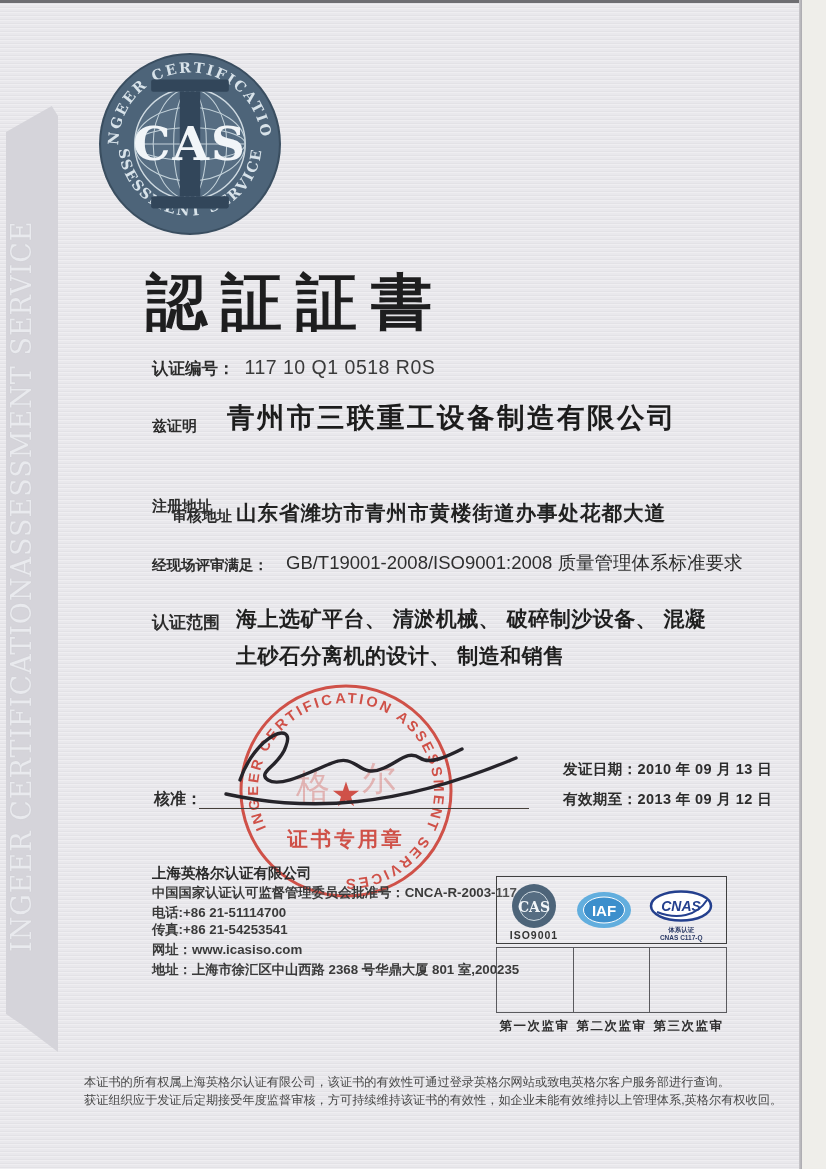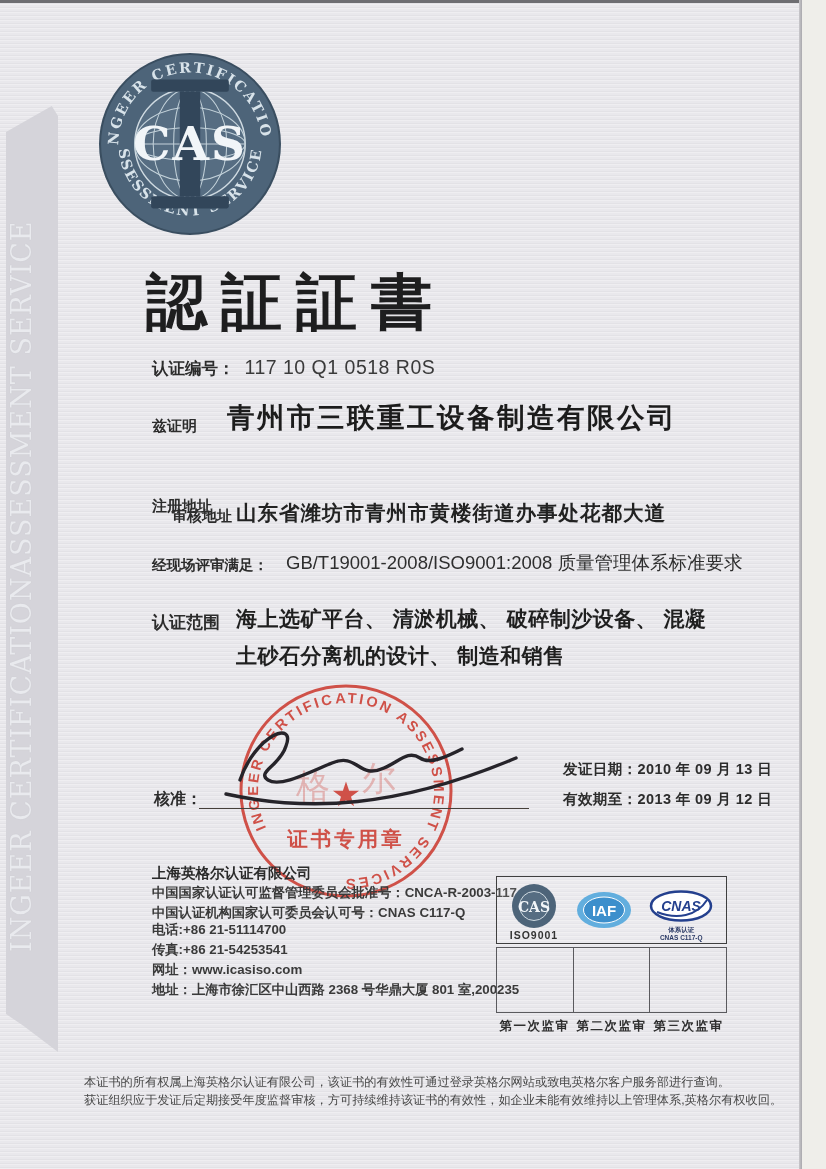--- a/index.html
+++ b/index.html
@@ -168,21 +168,20 @@
       <span>发证日期：</span><span>2010 年 09 月 13 日</span>
     </div>
     <div class="drow">
       <span>有效期至：</span><span>2013 年 09 月 12 日</span>
     </div>
   </div>
 
   <div class="row issuer-company">上海英格尔认证有限公司</div>
   <div class="issuer-lines">
     <div>中国国家认证认可监督管理委员会批准号：CNCA-R-2003-117</div>
-    <div>中国认证机构国家认可委员会认可号：CNAS C117-Q</div>
     <div>电话:+86 21-51114700</div>
     <div>传真:+86 21-54253541</div>
     <div>网址：www.icasiso.com</div>
     <div>地址：上海市徐汇区中山西路 2368 号华鼎大厦 801 室,200235</div>
   </div>
 
   <div class="accred-box">
     <div class="mark-col">
       <svg width="46" height="46" viewBox="0 0 46 46">
         <circle cx="23" cy="23" r="22" fill="#4d6479"></circle>

